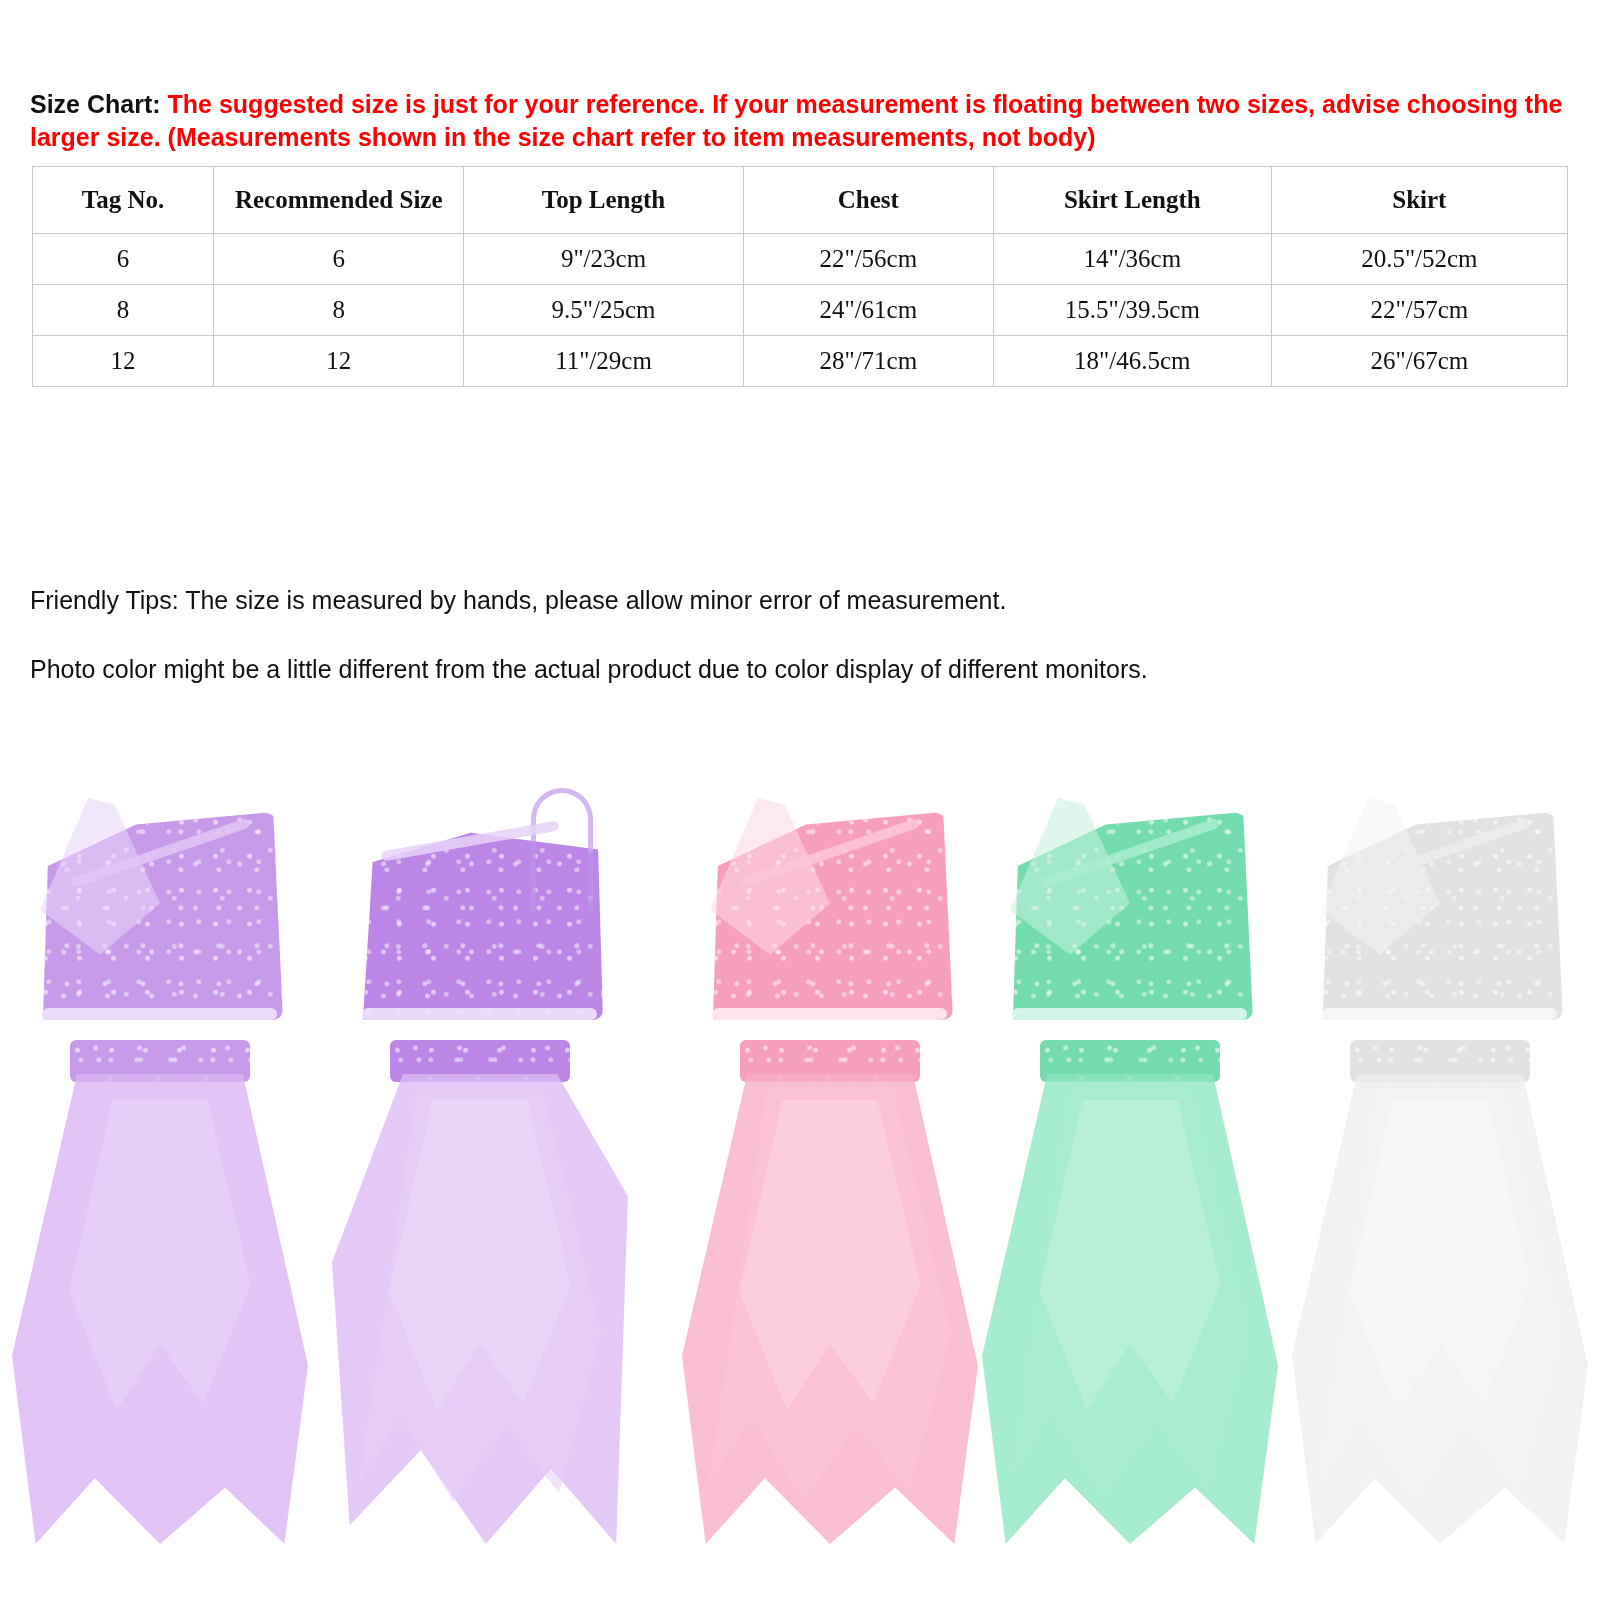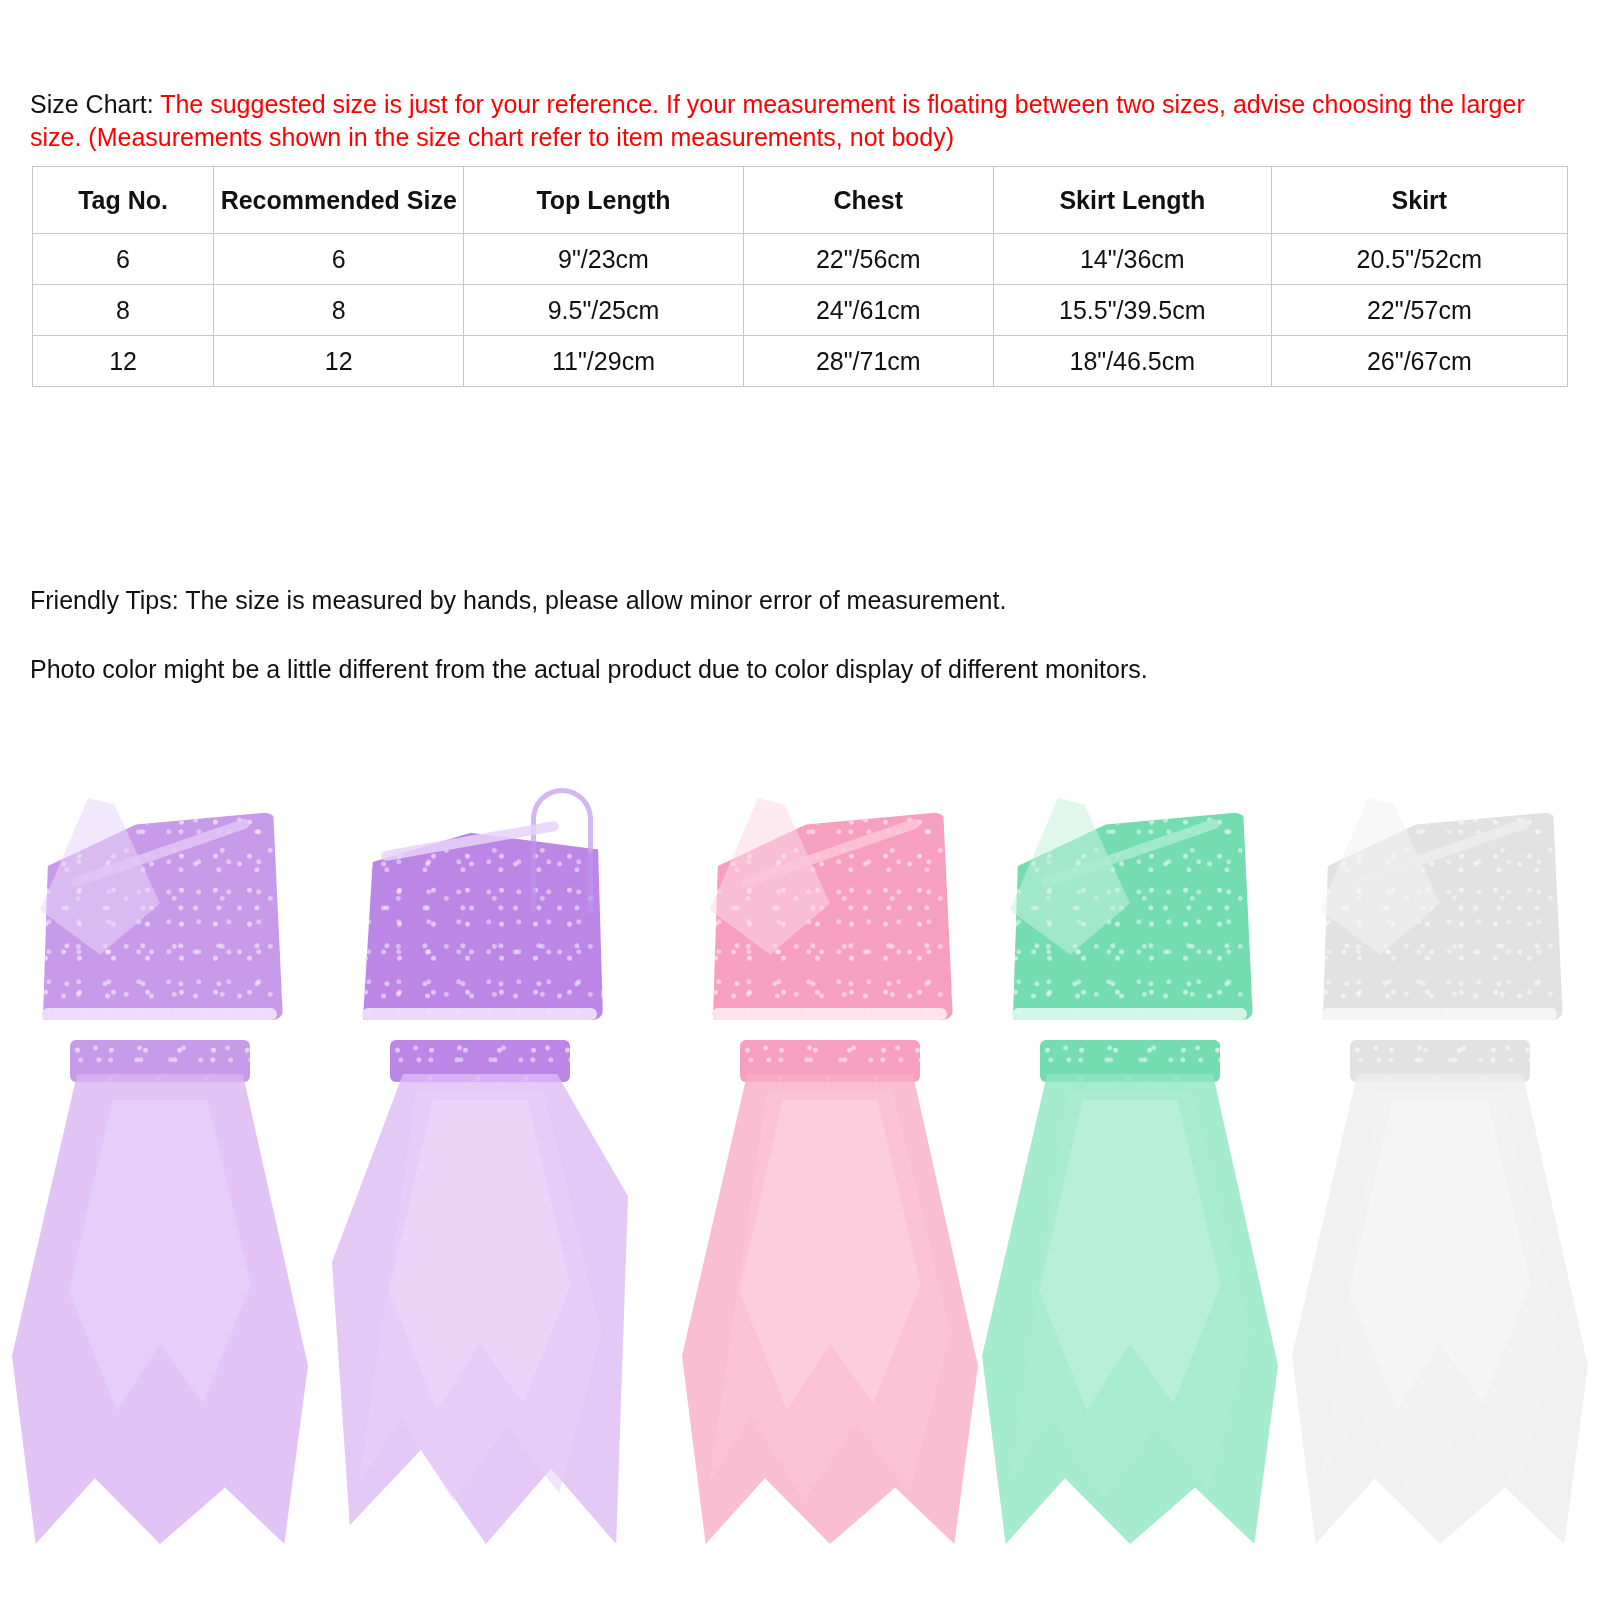--- a/index.html
+++ b/index.html
@@ -23,21 +23,21 @@
     padding: 0;
   }
   
   .note {
     position: absolute;
     left: 30px;
     top: 88px;
     width: 1540px;
     font-size: 25px;
     line-height: 1.30;
-    font-weight: normal;
+    font-weight: bold;
   }
   .note .label {
     color: #111111;
   }
   .note .red {
     color: #ff0000;
   }
   
   .chart-wrap {
     position: absolute;
@@ -52,20 +52,21 @@
   }
   table.size-chart th,
   table.size-chart td {
     border: 1px solid #c8c8c8;
     text-align: center;
     font-size: 25px;
     color: #111111;
     height: 50px;
     padding: 0 4px;
     vertical-align: middle;
+    font-family: Liberation Serif, serif;
   }
   table.size-chart th {
     font-weight: bold;
     height: 66px;
     line-height: 1.15;
   }
   table.size-chart td {
     font-weight: normal;
   }
   col.c0 { width: 11.8%; }

